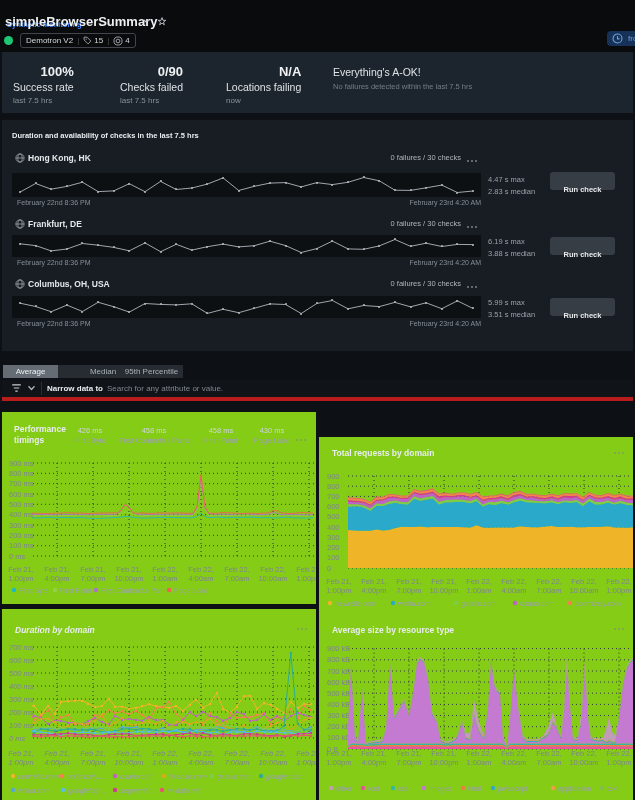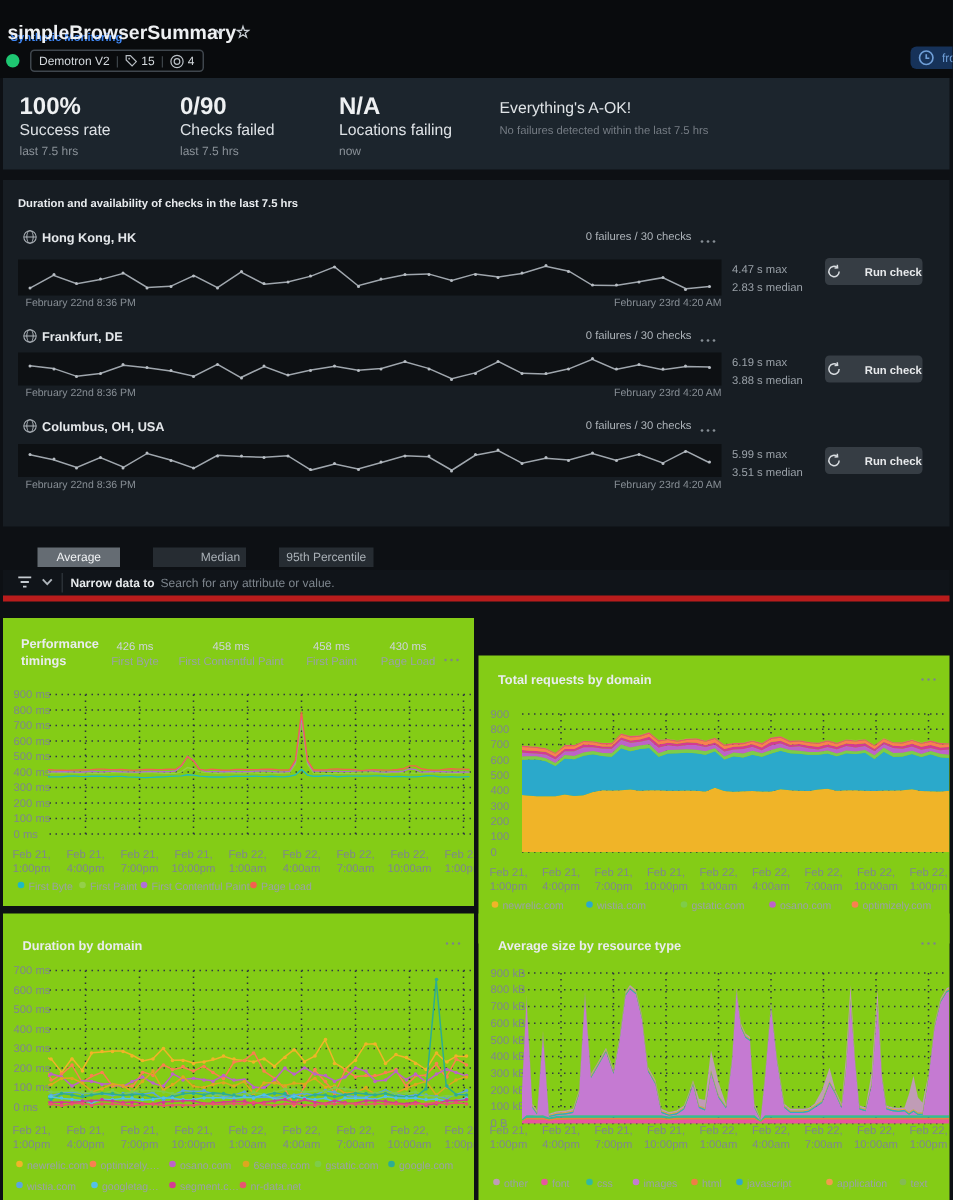--- a/index.html
+++ b/index.html
@@ -16,55 +16,55 @@
 #hdr .pill { position:absolute; left:20px; top:33px; height:15px; border:1px solid #3f464d; border-radius:3px;
   display:flex; align-items:center; padding:0 5px; gap:4px; font-size:8px; color:#d3d8dc; }
 #hdr .pill .sep { color:#4a5158; }
 #hdr .pill .ico { display:flex; align-items:center; gap:2px;justify-content:center; }
 #timepill { position:absolute; left:607px; top:31px; width:60px; height:15px; background:#163259;
   border-radius:4px 0 0 4px; display:flex; align-items:center; padding-left:5px; gap:5px;
   font-size:8px; color:#6f9fd8; }
 
 #stats { left:2px; top:52px; width:631px; height:61px; background:#1c252d; }
 .stat { position:absolute; top:13px; }
-.stat .big { font-size:16px; font-weight:700; color:#eef0f2; line-height:13px; }
+.stat .big { font-size:13px; font-weight:700; color:#eef0f2; line-height:13px;text-align:right; }
 .stat .mid { font-size:10.5px; color:#dde1e5; margin-top:3px; }
 .stat .small { font-size:8px; color:#8a9198; margin-top:3px; }
 
 #durpanel { left:2px; top:120px; width:631px; height:231px; background:#171d23; }
 #durpanel h2 { position:absolute; left:10px; top:11px; font-size:7.5px; color:#e9ecef; font-weight:700; }
 .rowhdr { position:absolute; left:13px; width:600px; height:13px; display:flex; align-items:center; gap:3px;
   font-size:8.5px; color:#e4e7ea; }
 .rowhdr b { font-weight:700; }
 .rowhdr .fails { position:absolute; right:154px; color:#aeb4ba; font-size:7.5px; }
 .rowhdr .mdots { position:absolute; right:137px; top:4px; }
 .strip { position:absolute; left:10px; width:469px; background:#0d1013; }
 .stamp { position:absolute; font-size:7px; color:#878e95; }
 .maxmed { position:absolute; left:486px; font-size:7.5px; color:#9aa1a8; line-height:11.5px; }
 .runbtn { position:absolute; left:548px; width:65px; height:18px; background:#363d44; border:none; border-radius:3px;
   color:#e8eaec; font-size:7.5px; font-weight:700; display:flex; align-items:center; justify-content:center; gap:16px;
-  font-family:"Liberation Sans",sans-serif; }
+  font-family:"Liberation Sans",sans-serif;flex-direction:column; }
 
 #tabs { left:3px; top:365px; height:13px; display:flex; }
-#tabs div { height:13px; display:flex; align-items:center; justify-content:center; font-size:8px; white-space:nowrap;margin-left:22px; }
+#tabs div { height:13px; display:flex; align-items:center; justify-content:center; font-size:8px; white-space:nowrap; }
 #tabs .on { width:55px; background:#656c73; color:#f0f2f4; }
 #tabs .off { background:#262c32; color:#aab1b7;padding-left:28px; }
 
 #filter { left:2px; top:380px; width:631px; height:21px; background:#101419; border-bottom:4px solid #b91c1c;
   display:flex; align-items:center; }
 #filter .ic { margin-left:9px; }
 #filter .ch { margin-left:5px; }
 #filter .dv { width:1px; height:13px; background:#2a3036; margin-left:5px; }
 #filter b { margin-left:5px; font-size:8px; color:#e8ebed; }
 #filter span { margin-left:4px; font-size:8px; color:#7e868e; }
 
 .panel { position:absolute; background:#84cc16; overflow:hidden; }
 #p1 { left:2px; top:412px; width:314px; height:192px; }
 #p2 { left:319px; top:412px; width:314px; height:192px;margin-top:25px; }
-#p3 { left:2px; top:609px; width:314px; height:191px; }
+#p3 { left:2px; top:609px; width:314px; height:191px;font-style:italic; }
 #p4 { left:319px; top:609px; width:314px; height:191px; }
 </style></head><body>
 <div id="page">
   <div id="hdr" class="abs">
     <div class="sm">Synthetic Monitoring</div>
     <div class="ttl">simpleBrowserSummary</div>
     <div class="caret">
         <svg width="6" height="4" viewBox="0 0 10 7" fill="none" stroke="#c6ccd2" stroke-width="2">
           <path d="M1.5 1.5 5 5.2 8.5 1.5"></path>
         </svg>

